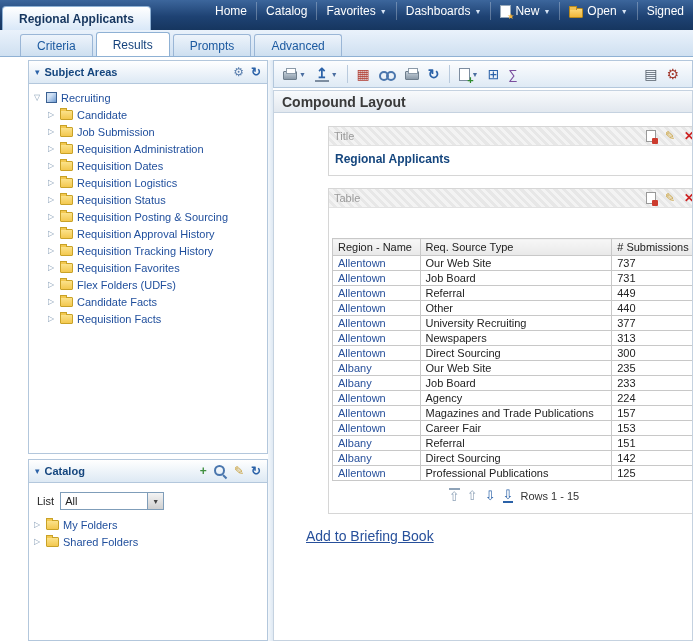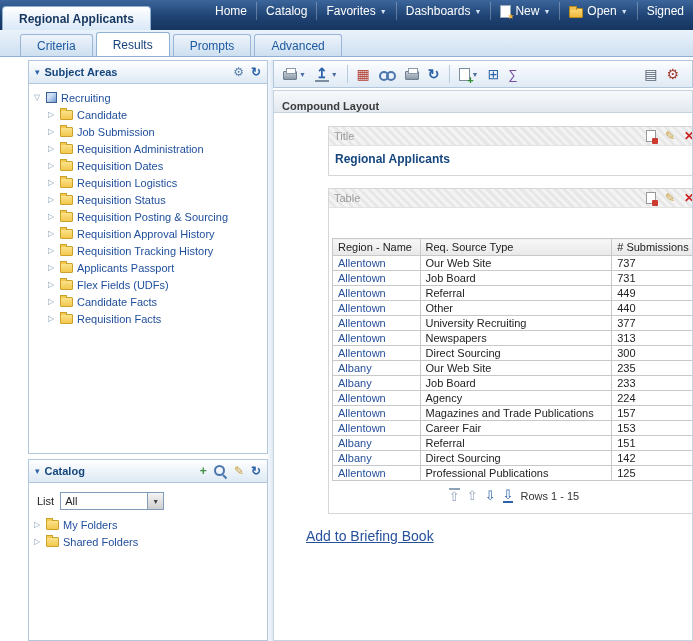--- a/index.html
+++ b/index.html
@@ -73,21 +73,21 @@
   .glasses-icon::before, .glasses-icon::after { content:""; position:absolute; top:0; width:6px; height:6px; border:2px solid #4a76ad; border-radius:50%; }
   .glasses-icon::before { left:0; } .glasses-icon::after { right:0; }
   .page-icon { width:11px; height:13px; background:#fff; border:1px solid #7d8da0; position:relative; display:inline-block; }
   .page-icon::after { content:"+"; position:absolute; right:-5px; bottom:-6px; color:#2e8b2e; font-weight:bold; font-size:11px; }
   .group-glyph { color:#2b62a8; }
   .calc-glyph { color:#7a4e9e; font-size:13px; }
   .steps-glyph { color:#55606b; }
   .props-glyph { color:#a33a2e; }
 
   .compound-wrap { flex:1; margin-top:2px; border:1px solid #c5d2e0; display:flex; flex-direction:column; min-height:0; background:#fff; }
-  .compound-bar { height:22px; flex:0 0 auto; background:linear-gradient(#f8fafc,#e2e8ef); border-bottom:1px solid #c5d2e0; display:flex; align-items:flex-end; padding:0 8px; font-size:11px; font-weight:bold; color:#3a3a3a; }
+  .compound-bar { height:22px; flex:0 0 auto; background:linear-gradient(#f8fafc,#e2e8ef); border-bottom:1px solid #c5d2e0; display:flex; align-items:center; padding:0 8px; font-size:14px; font-weight:bold; color:#3a3a3a; }
   .views-area { flex:1; overflow:hidden; padding:13px 14px; }
 
   .view { border:1px solid #d6d6d6; margin-bottom:12px; width:372px; background:#fff;margin-left:40px; }
   .view-titlebar { height:19px; display:flex; align-items:center; padding:0 5px; gap:6px; background:repeating-linear-gradient(45deg,#f3f3f3 0 3px,#e7e7e7 3px 6px); border-bottom:1px solid #e2e2e2; }
   .view-label { font-size:11px; color:#9a9a9a; flex:1; }
   .view-icons { display:flex; gap:9px; align-items:center; }
   .vicon { cursor:pointer; font-size:12px; line-height:1; }
   .fmt-icon { width:10px; height:12px; background:#fff; border:1px solid #999; position:relative; display:inline-block; }
   .fmt-icon::after { content:""; position:absolute; right:-3px; bottom:-3px; width:6px; height:6px; background:#cc3b2e; border-radius:1px; }
   .xdel { color:#cc2222; font-weight:bold; }
@@ -230,27 +230,27 @@
 
               <div class="tree-row child">
                 <span class="twisty">▷</span>
                 <span class="folder-icon"></span>
                 <span class="tree-label">Requisition Tracking History</span>
               </div>
 
               <div class="tree-row child">
                 <span class="twisty">▷</span>
                 <span class="folder-icon"></span>
-                <span class="tree-label">Applicants Passport</span>
-              </div>
-
-              <div class="tree-row child">
-                <span class="twisty">▷</span>
-                <span class="folder-icon"></span>
-                <span class="tree-label">Flex Fields (UDFs)</span>
+                <span class="tree-label">Requisition Favorites</span>
+              </div>
+
+              <div class="tree-row child">
+                <span class="twisty">▷</span>
+                <span class="folder-icon"></span>
+                <span class="tree-label">Flex Folders (UDFs)</span>
               </div>
 
               <div class="tree-row child">
                 <span class="twisty">▷</span>
                 <span class="folder-icon"></span>
                 <span class="tree-label">Candidate Facts</span>
               </div>
 
               <div class="tree-row child">
                 <span class="twisty">▷</span>

